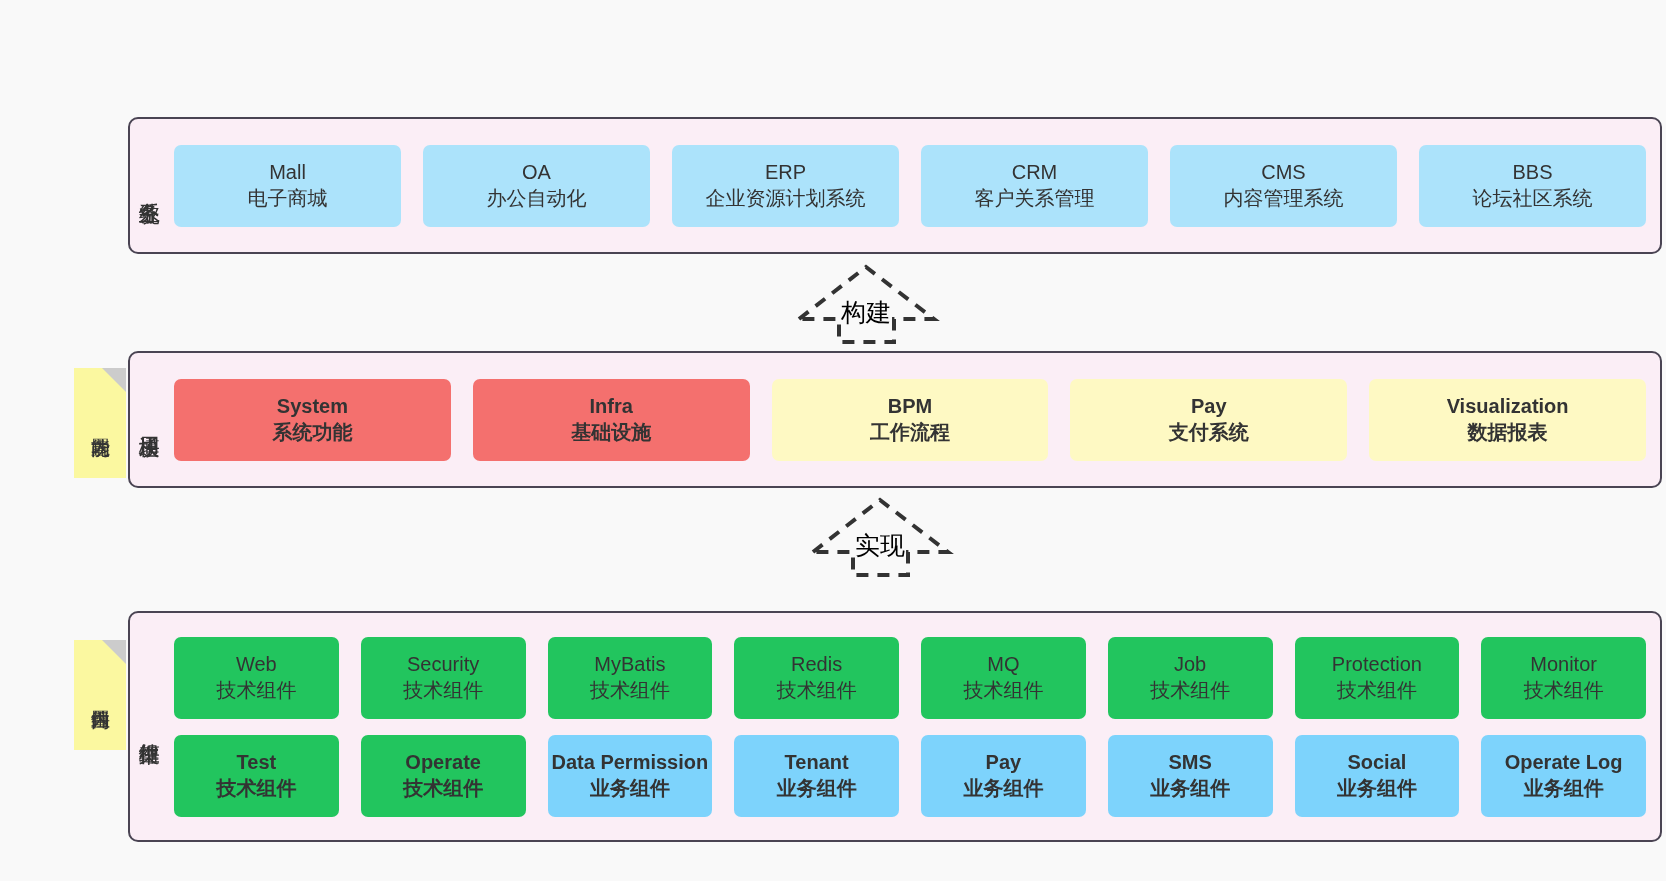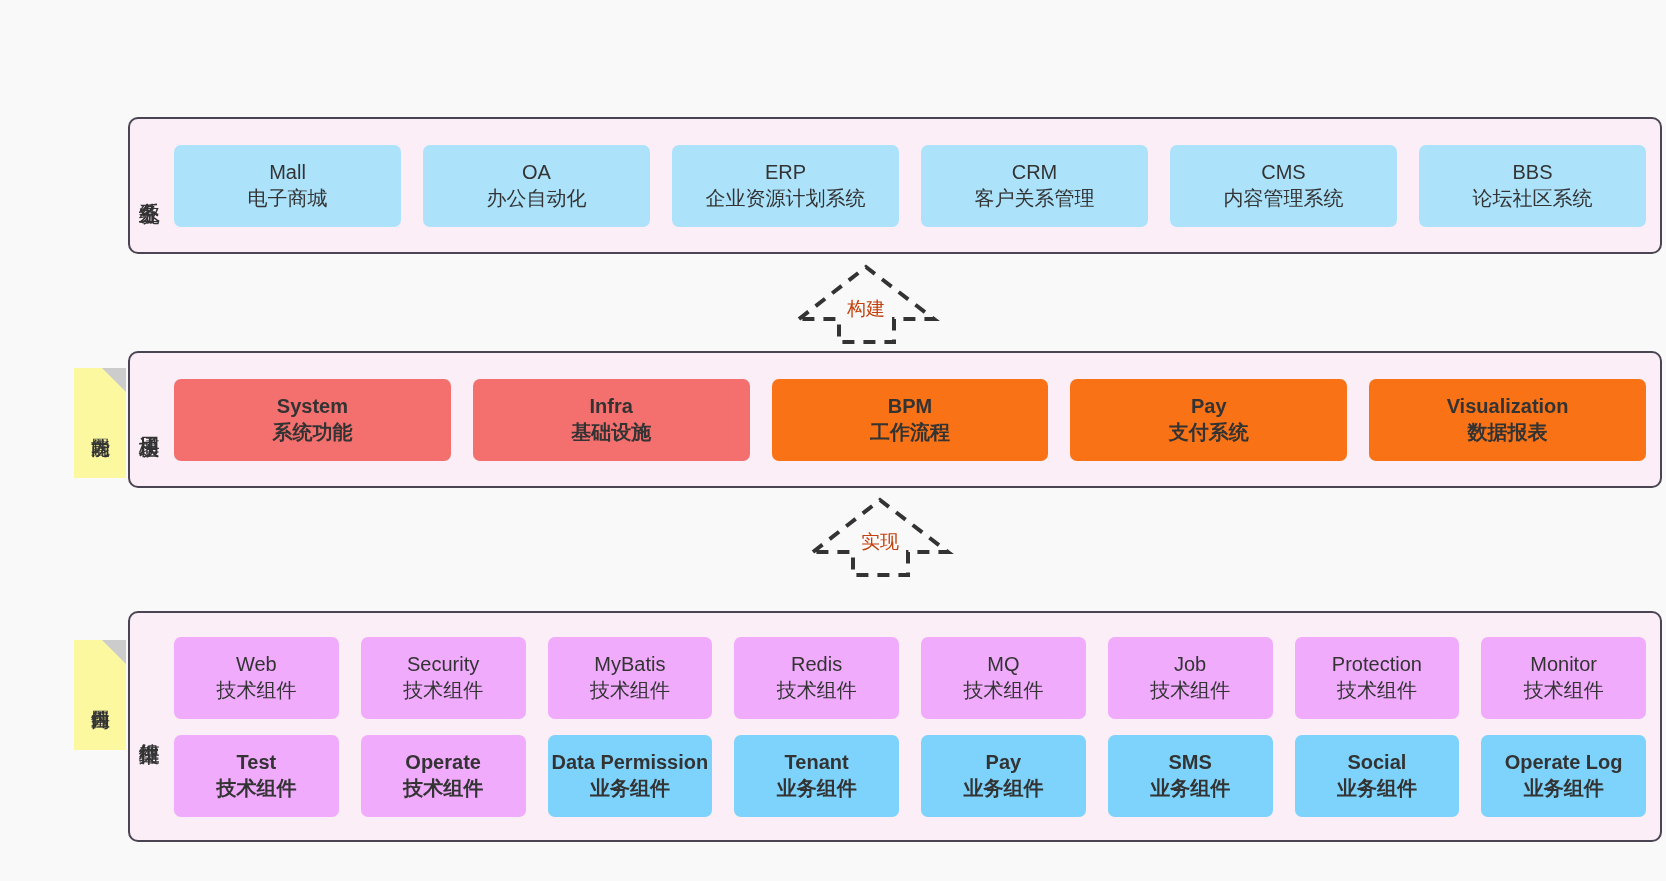--- a/index.html
+++ b/index.html
@@ -76,22 +76,22 @@
     line-height: 1.28;
     color: #333333;
     padding: 6px 4px;
     user-select: none;
   }
   .node .n-en { white-space: normal; }
   .node .n-cn { white-space: nowrap; }
 
   .node.blue       { background: #ace3fb; }
   .node.red        { background: #f4706e; }
-  .node.pink       { background: #f97316; }
-  .node.green      { background: #f0abfc; }
+  .node.pink       { background: #fef9c3; }
+  .node.green      { background: #22c55e; }
   .node.lightgreen { background: #7dd3fc; }
 
   
   .sticky {
     position: absolute;
     background: #fbf8a0;
     display: flex;
     align-items: center;
     justify-content: center;
     font-size: 19px;
@@ -116,22 +116,22 @@
   
   .arrow {
     position: absolute;
     z-index: 2;
   }
   .arrow svg { display: block; overflow: visible; }
   .arrow-label {
     position: absolute;
     left: 50%;
     transform: translateX(-50%);
-    font-size: 19px;
-    color: #c2410c;
+    font-size: 25px;
+    color: #000000;
     white-space: nowrap;
     user-select: none;
     background: transparent;
   }
 </style>
 </head>
 <body>
 
 <div id="canvas">
 

